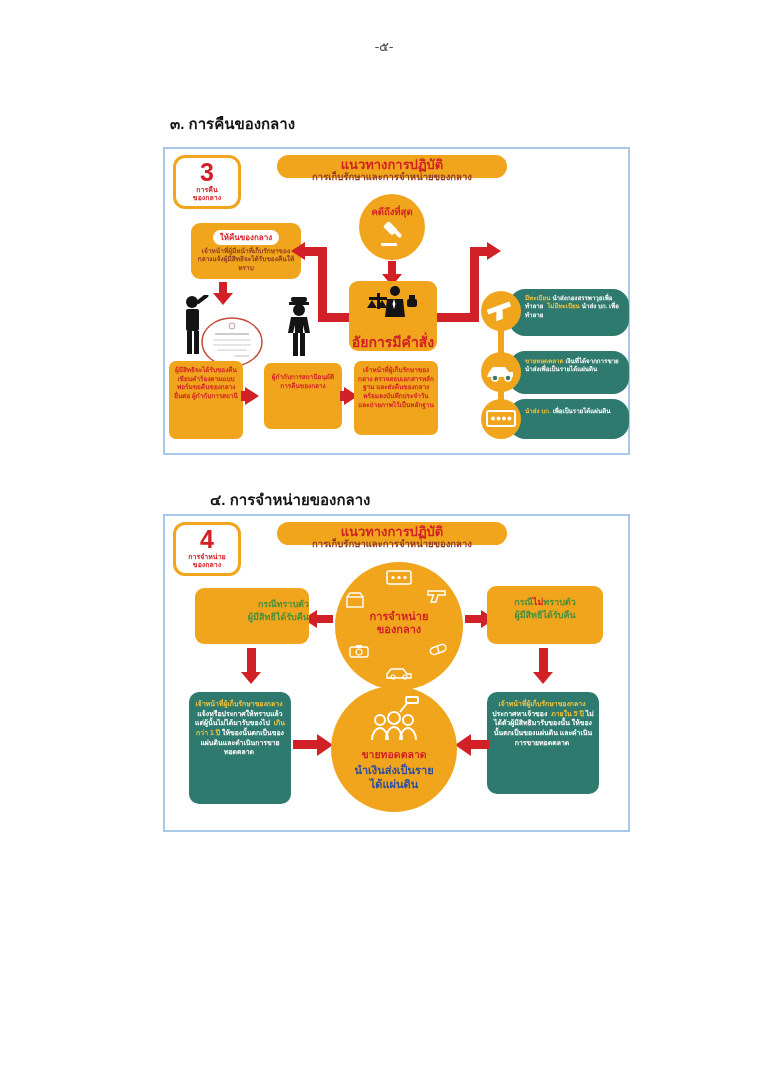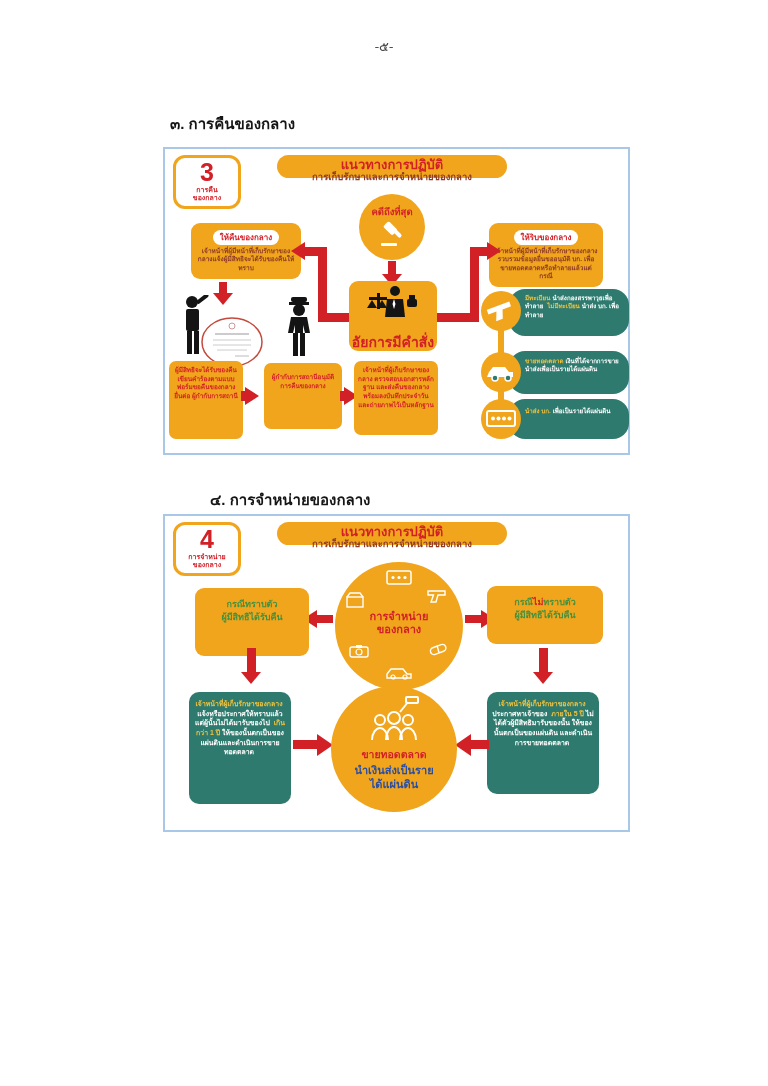--- a/index.html
+++ b/index.html
@@ -89,24 +89,20 @@
     </div>
 
     <div class="vbar" style="left:223px;top:112px;width:8px;height:13px;"></div>
     <div class="tri tri-d" style="left:217px;top:125px;"></div>
 
     <div class="ybox" style="left:26px;top:74px;width:110px;height:56px;text-align:center;padding-top:3px;">
       <span class="pill">ให้คืนของกลาง</span>
       <div class="boxbody">เจ้าหน้าที่ผู้มีหน้าที่เก็บรักษาของกลางแจ้งผู้มีสิทธิจะได้รับของคืนให้ทราบ</div>
     </div>
 
-    <div class="ybox" style="left:324px;top:74px;width:114px;height:64px;text-align:center;padding-top:3px;">
-      <span class="pill">ให้ริบของกลาง</span>
-      <div class="boxbody">เจ้าหน้าที่ผู้มีหน้าที่เก็บรักษาของกลางรวบรวมข้อมูลยื่นขออนุมัติ บก. เพื่อขายทอดตลาดหรือทำลายแล้วแต่กรณี</div>
-    </div>
 
     <div class="ybox" style="left:184px;top:132px;width:88px;height:70px;text-align:center;padding-top:4px;">
       <svg width="56" height="36" viewBox="0 0 56 36" style="margin:0 auto;">
         <circle cx="30" cy="6" r="5" fill="#141414"></circle>
         <path d="M22 14 h16 l2 18 h-20 z" fill="#141414"></path>
         <path d="M29 14 l1.5 5 -1.5 5 -1.5 -5 z" fill="#fff"></path>
         <rect x="4" y="12" width="18" height="3" fill="#141414"></rect>
         <rect x="12" y="8" width="3" height="16" fill="#141414"></rect>
         <path d="M2 15 l5 8 h-10 z" transform="translate(5 0)" fill="#141414"></path>
         <path d="M17 15 l5 8 h-10 z" fill="#141414"></path>
@@ -255,21 +251,21 @@
         <rect x="2" y="5" width="16" height="10" fill="none" stroke="#fff" stroke-width="1.4"></rect>
         <path d="M2 5 l3 -4 h10 l3 4" fill="none" stroke="#fff" stroke-width="1.4"></path>
       </svg>
     </div>
 
     <div class="hbar" style="left:152px;top:99px;width:16px;height:8px;"></div>
     <div class="tri tri-l" style="left:138px;top:94px;"></div>
     <div class="hbar" style="left:300px;top:99px;width:16px;height:8px;"></div>
     <div class="tri tri-r" style="left:316px;top:94px;"></div>
 
-    <div class="ybox" style="left:30px;top:72px;width:114px;height:68px;text-align:center;padding-top:10px;">
+    <div class="ybox" style="left:30px;top:72px;width:114px;height:56px;text-align:right;padding-top:10px;">
       <span class="greenbox-line" style="display:block;">กรณีทราบตัว</span>
       <span class="greenbox-line" style="display:block;">ผู้มีสิทธิได้รับคืน</span>
     </div>
     <div class="ybox" style="left:322px;top:70px;width:116px;height:58px;text-align:center;padding-top:10px;">
       <span class="greenbox-line" style="display:block;">
         <span>กรณี</span><span class="not">ไม่</span><span>ทราบตัว</span>
       </span>
       <span class="greenbox-line" style="display:block;">ผู้มีสิทธิได้รับคืน</span>
     </div>
 

